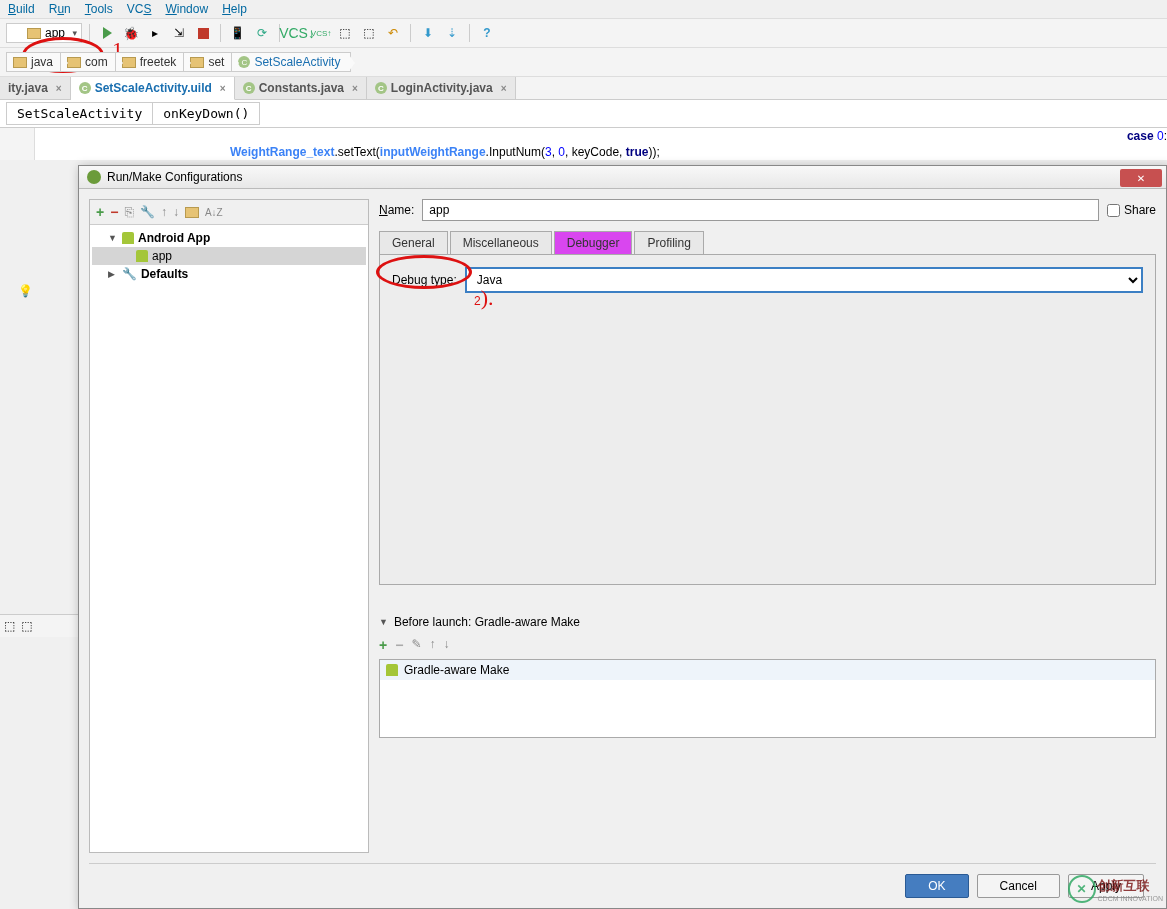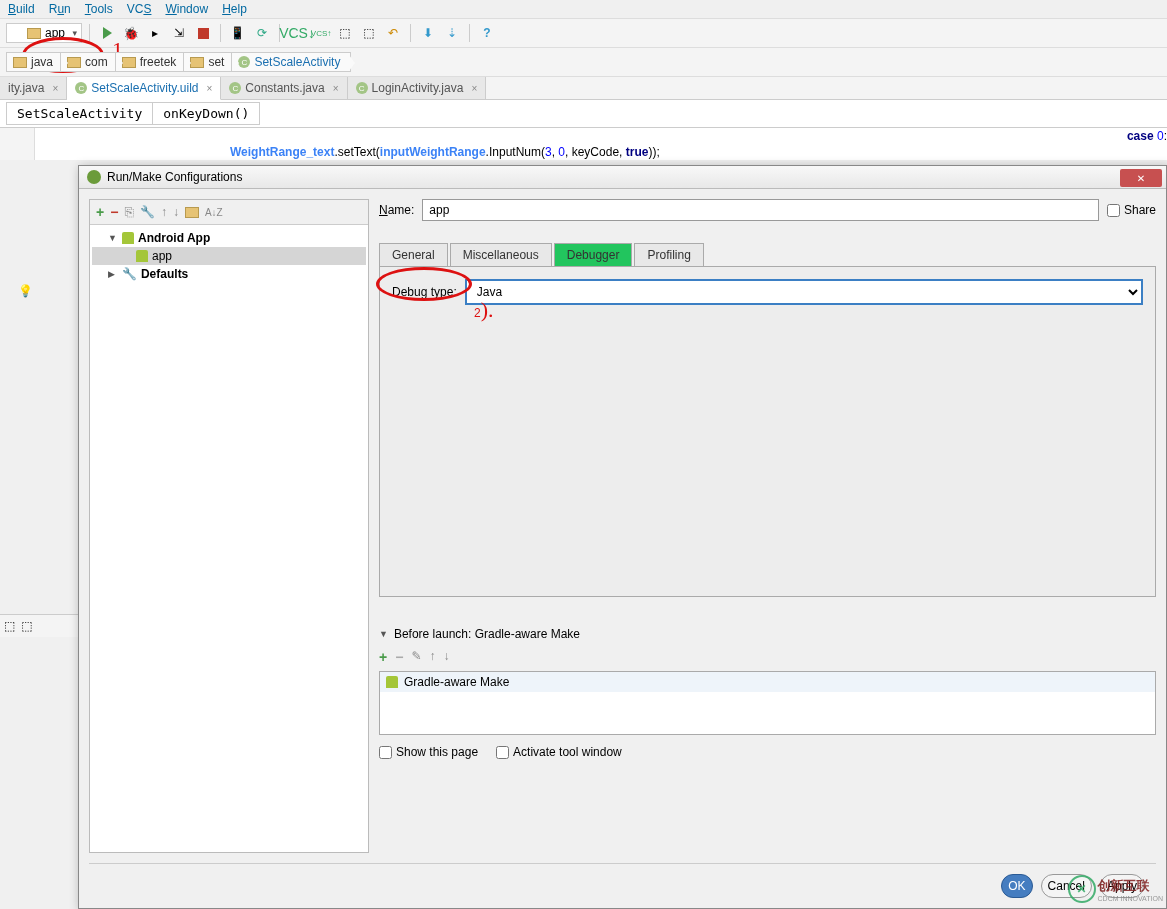--- a/index.html
+++ b/index.html
@@ -19,21 +19,21 @@
 
 
 .breadcrumb { background: #f4f4f4; padding: 4px 6px; display: flex; align-items: center; gap: 0; border-bottom: 1px solid #ddd; }
 .crumb { border: 1px solid #ccc; background: #fafafa; padding: 2px 10px 2px 6px; display: flex; align-items: center; gap: 4px; color: #333; position: relative; }
 .crumb.class { color: #1a6fb0; }
 .crumb + .crumb { margin-left: -4px; }
 .crumb::after { content: ""; position: absolute; right: -5px; top: 2px; width: 0; height: 0; border-top: 8px solid transparent; border-bottom: 8px solid transparent; border-left: 6px solid #fafafa; z-index: 2; }
 
 
 .filetabs { background: #f4f4f4; display: flex; padding: 0; border-bottom: 1px solid #ccc; }
-.filetab { padding: 4px 8px; display: flex; align-items: center; gap: 4px; border-right: 1px solid #ccc; background: #e8e8e8; color: #555; }
+.filetab { padding: 4px 8px; display: flex; align-items: center; gap: 4px; border-right: 1px solid #ccc; background: #e8e8e8; color: #555; font-weight: bold; }
 .filetab.active { background: #fff; color: #1a6fb0; border-bottom: 1px solid #fff; margin-bottom: -1px; }
 .close-x { color: #888; font-size: 10px; margin-left: 4px; }
 
 
 .codecrumb { background: #fff; display: flex; padding: 2px 6px; border-bottom: 1px solid #ccc; }
 .codecrumb span { border: 1px solid #ccc; padding: 3px 10px; font-family: Consolas, monospace; font-size: 13px; }
 .codecrumb span + span { border-left: none; }
 
 
 .codearea { background: #fff; font-family: Consolas, monospace; font-size: 13px; padding-left: 40px; position: relative; }
@@ -54,44 +54,44 @@
 .dlg-left { width: 280px; display: flex; flex-direction: column; border: 1px solid #bbb; background: #fff; }
 .dlg-left-tb { padding: 4px 6px; display: flex; gap: 6px; align-items: center; background: #f0f0f0; border-bottom: 1px solid #ccc; }
 .tree { flex: 1; padding: 4px 2px; }
 .tree-row { padding: 2px 4px 2px 16px; display: flex; align-items: center; gap: 4px; }
 .tree-row.sub { padding-left: 44px; }
 .tree-row.sel { background: #d5d5d5; }
 .tree-row .exp { color: #555; width: 10px; font-size: 9px; }
 .tree-row .bold { font-weight: bold; }
 
 .dlg-right { flex: 1; display: flex; flex-direction: column; }
-.name-row { display: flex; align-items: center; gap: 8px; margin-bottom: 22px; }
+.name-row { display: flex; align-items: center; gap: 8px; margin-bottom: 10px; }
 .name-row label u { text-decoration: underline; }
 .name-row input[type=text] { flex: 1; border: 1px solid #999; padding: 3px 6px; background: #fff; }
 .share-row { display: flex; align-items: center; gap: 4px; }
 
 .rtabs { display: flex; border-bottom: 1px solid #aaa; }
 .rtab { padding: 4px 12px; border: 1px solid #aaa; border-bottom: none; background: #e8e8e8; margin-right: 2px; color: #333; }
-.rtab.active { background: #22c55e; }
+.rtab.active { background: #d946ef; }
 
 .rtab-body { border: 1px solid #aaa; border-top: none; background: #ededed; flex: 0 0 330px; padding: 12px; position: relative; }
 .dtype-row { display: flex; align-items: center; gap: 8px; }
 .dtype-row select { flex: 1; border: 2px solid #3b7fc4; padding: 3px 6px; background: #fff; }
 
 .before-launch { margin-top: 30px; }
 .bl-head { display: flex; align-items: center; gap: 6px; margin-bottom: 6px; }
 .bl-tb { display: flex; gap: 8px; padding: 2px 0 6px 0; }
-.bl-list { border: 1px solid #aaa; background: #fff; height: 64px; }
+.bl-list { border: 1px solid #aaa; background: #fff; height: 79px; }
 .bl-item { padding: 3px 6px; display: flex; align-items: center; gap: 6px; background: #eef4fa; }
 
 .opts-row { display: flex; gap: 18px; margin-top: 10px; }
 .opts-row label { display: flex; align-items: center; gap: 4px; }
 
 .dlg-foot { padding: 10px 12px 0 12px; display: flex; justify-content: flex-end; gap: 8px; border-top: 1px solid #ccc; margin: 0 10px 10px 10px; }
-.btn { padding: 4px 6px; border: 1px solid #999; background: #f4f4f4; border-radius: 12px; }
+.btn { padding: 4px 22px; border: 1px solid #999; background: #f4f4f4; border-radius: 2px; }
 .btn.primary { background: #457dc0; color: #fff; border-color: #2a5a94; }
 
 
 .i-folder { width: 14px; height: 11px; background: #e6c374; border: 1px solid #b89a4f; display: inline-block; }
 .i-class { width: 12px; height: 12px; background: #a3c586; border-radius: 50%; color: #fff; font-size: 8px; display: inline-flex; align-items: center; justify-content: center; }
 .i-play { width: 0; height: 0; border-top: 6px solid transparent; border-bottom: 6px solid transparent; border-left: 9px solid #4a9b4a; display: inline-block; }
 .i-bug { color: #5a8a3a; font-size: 13px; }
 .i-stop { width: 11px; height: 11px; background: #c0392b; display: inline-block; }
 .i-plus { color: #4a9b4a; font-weight: bold; font-size: 14px; }
 .i-minus { color: #c0392b; font-weight: bold; font-size: 14px; }
@@ -303,30 +303,20 @@
           <span class="i-pencil">✎</span>
           <span class="i-up">↑</span>
           <span class="i-down">↓</span>
         </div>
         <div class="bl-list">
           <div class="bl-item">
             <span class="i-droid"></span>
             <span>Gradle-aware Make</span>
           </div>
         </div>
-        <div class="opts-row">
-          <label>
-              <input type="checkbox" style="">
-              <span>Show this page</span>
-            </label>
-          <label>
-              <input type="checkbox" style="">
-              <span>Activate tool window</span>
-            </label>
-        </div>
       </div>
     </div>
   </div>
 
   <div class="dlg-foot">
     <button class="btn primary">OK</button>
     <button class="btn">Cancel</button>
     <button class="btn">Apply</button>
   </div>
 </div>

